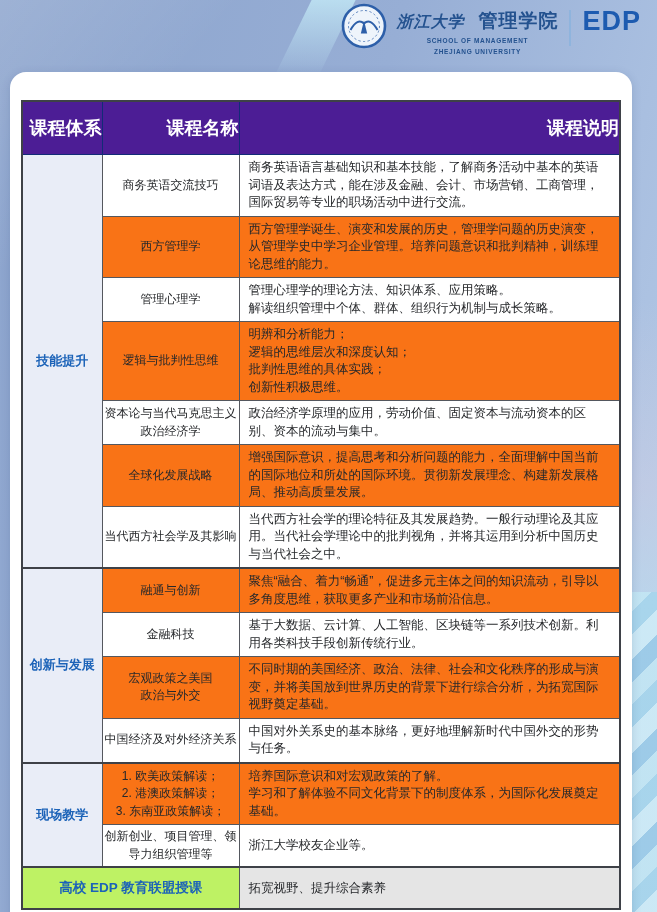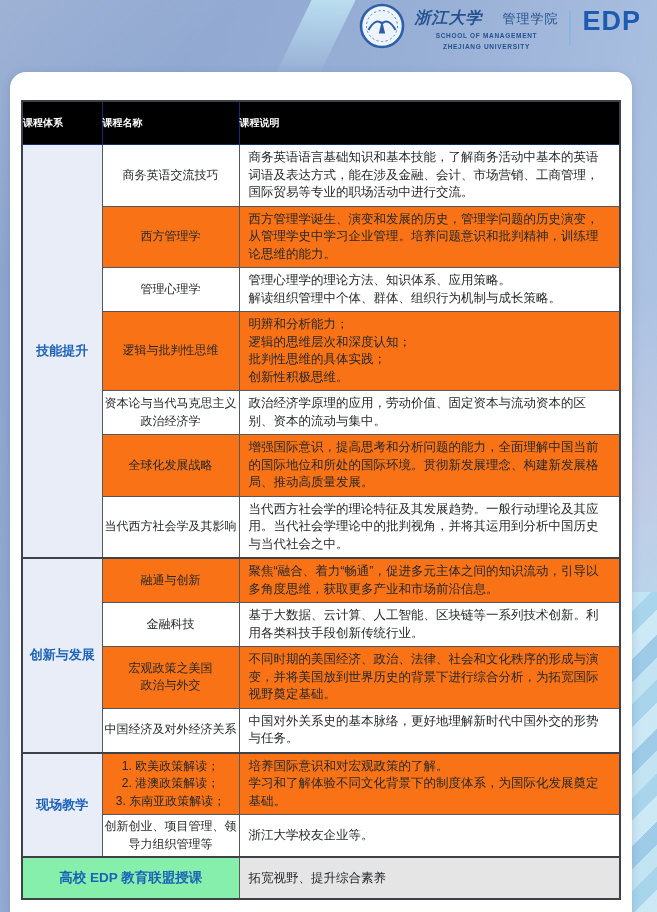--- a/index.html
+++ b/index.html
@@ -19,47 +19,47 @@
     background:repeating-linear-gradient(135deg,#C2E5F3 0 16px,#A7D5EC 16px 32px,#CDEAF6 32px 50px,#9CCBE8 50px 66px);
     opacity:.95;}
   .right-fade{position:absolute;right:0;top:300px;width:26px;height:340px;
     background:linear-gradient(180deg,rgba(205,228,245,0) 0%,rgba(222,214,230,.35) 55%,rgba(190,226,242,.6) 100%);}
 
   
   .brand-bar{position:absolute;top:0;left:0;right:0;height:70px;display:flex;
     justify-content:flex-end;align-items:flex-start;padding:2px 16px 0 0;gap:9px;z-index:2;}
   .seal{width:46px;height:46px;margin-top:1px;}
   .brand-text{display:flex;flex-direction:column;align-items:center;margin-top:6px;color:#24528F;}
-  .brand-cn{display:flex;align-items:baseline;gap:20px;white-space:nowrap;justify-content:space-between;}
+  .brand-cn{display:flex;align-items:baseline;gap:14px;white-space:nowrap;justify-content:space-between;}
   .uni-cn{font-size:16px;font-weight:bold;font-style:italic;letter-spacing:1px;}
-  .school-cn{font-size:13px;font-weight:normal;letter-spacing:1px;}
+  .school-cn{font-size:19px;font-weight:bold;letter-spacing:1px;}
   .brand-en{font-size:6.5px;font-weight:bold;letter-spacing:.7px;line-height:8px;margin-top:3px;}
   .brand-divider{width:2px;height:36px;background:#8FB4DD;margin:8px 2px 0 2px;}
   .edp{font-size:27px;font-weight:800;color:#1D5BB0;letter-spacing:1px;margin-top:4px;}
 
   
   .card{position:absolute;left:10px;top:72px;width:622px;height:860px;
     background:#FFFFFF;border-radius:16px;z-index:1;
     box-shadow:0 2px 10px rgba(40,60,110,0.18);}
 
   
   table.course{border-collapse:collapse;margin:28px auto 0 auto;width:598px;table-layout:fixed;
     border:2px solid #3E4147;}
   col.c1{width:80px;} col.c2{width:137px;} col.c3{width:381px;}
-  th{background:#000000;color:#FFFFFF;font-size:10px;font-weight:bold;
-    padding:14px 0;border:1px solid #122B77;text-align:left;}
+  th{background:#4c1d95;color:#FFFFFF;font-size:18px;font-weight:bold;
+    padding:14px 0;border:1px solid #122B77;text-align:right;}
   td{border:1px solid #54575E;vertical-align:middle;color:#26282B;margin-left:12px;}
   tr.sec-start td{border-top:2px solid #3E4147;}
   .cat-cell{background:#E9EDF7;color:#1C63B8;font-weight:bold;font-size:13px;text-align:center;}
   .name-cell{text-align:center;font-size:12px;line-height:17.5px;padding:3px 2px;}
   .name-cell .nm{display:inline-block;white-space:pre-line;}
   .name-cell.list .nm{text-align:center;}
   .desc-cell{font-size:12.5px;line-height:17.5px;text-align:left;padding:4px 9px;white-space:pre-line;}
   tr.r-alt .name-cell,tr.r-alt .desc-cell{background:#f97316;}
-  .footer-label{background:#86efac;color:#1C63B8;font-weight:bold;font-size:13.5px;
+  .footer-label{background:#bef264;color:#1C63B8;font-weight:bold;font-size:13.5px;
     text-align:center;padding:11px 2px;}
   .footer-desc{background:#e5e5e5;font-size:12.5px;text-align:left;padding:11px 9px;}
 </style>
 </head>
 <body>
 
 <div class="streak-a"></div>
 <div class="streak-cyan"></div>
 <div class="right-fade"></div>
 <div class="right-pattern"></div>

